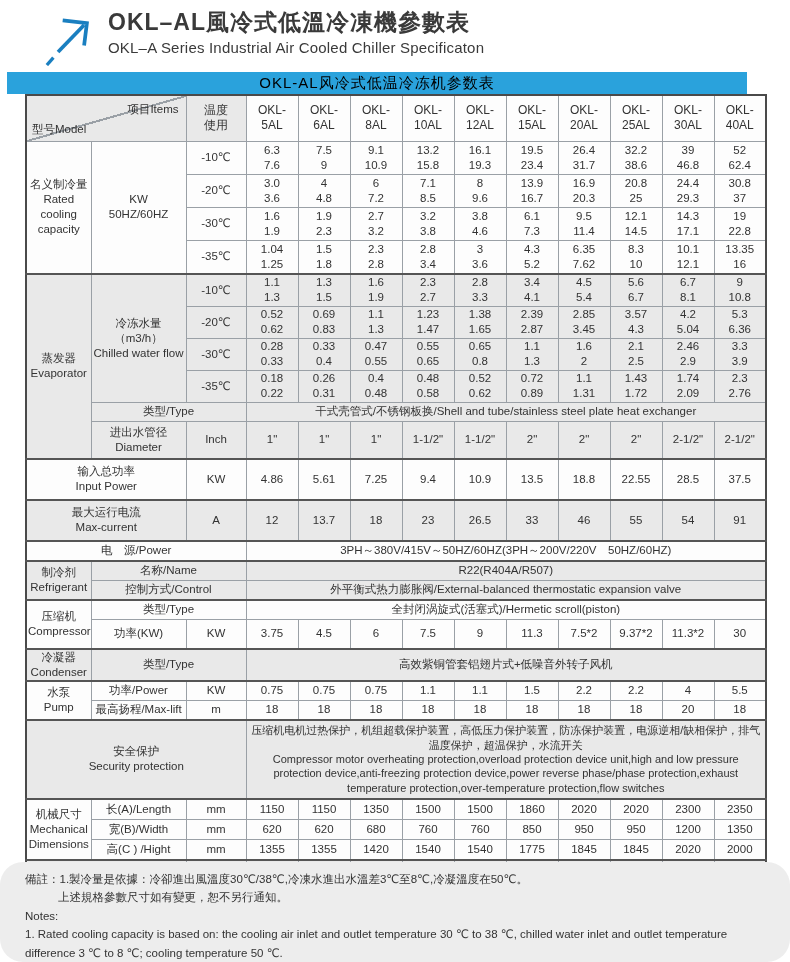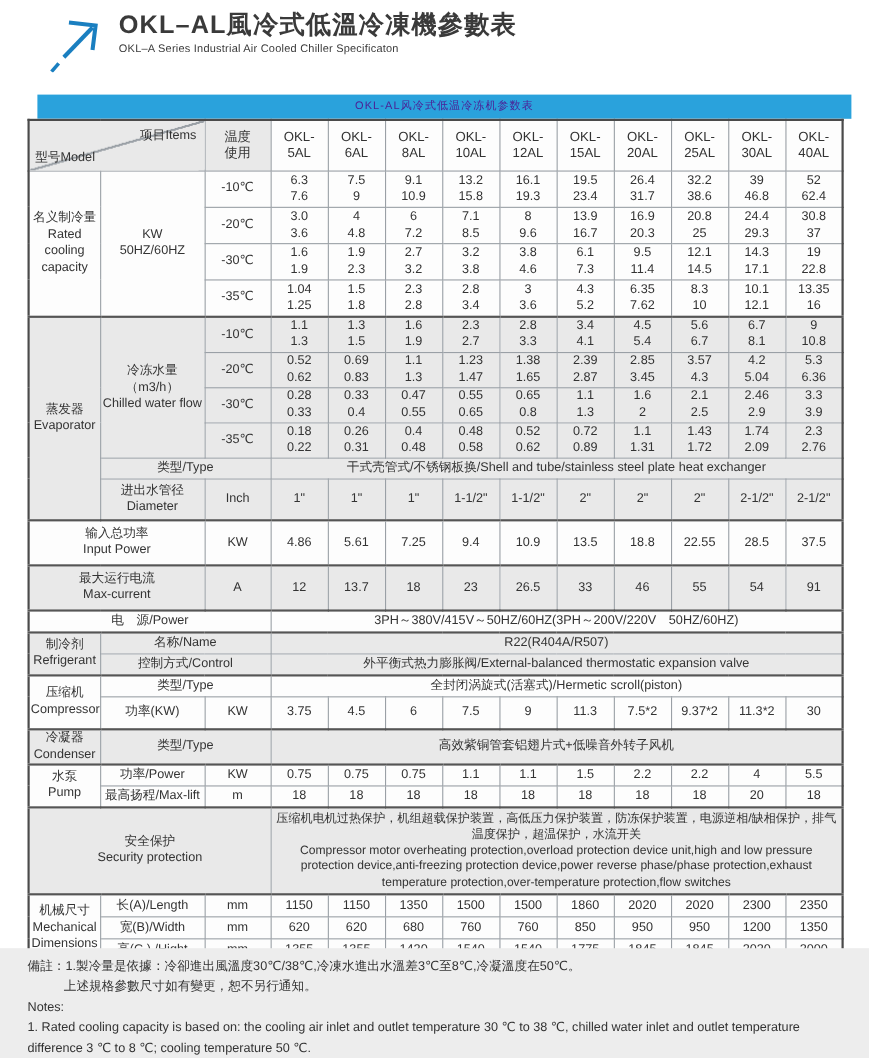--- a/index.html
+++ b/index.html
@@ -2,29 +2,29 @@
 <html><head>
 <meta charset="utf-8">
 <style>
   html,body{margin:0;padding:0;}
   body{
     width:790px;height:962px;background:#ffffff;position:relative;overflow:hidden;
     font-family:"Liberation Sans","DejaVu Sans",sans-serif;color:#333;
     -webkit-font-smoothing:antialiased;
   }
   
-  .page-header{position:relative;height:86px;}
+  .page-header{position:relative;height:72px;}
   .logo{position:absolute;left:44px;top:12px;width:56px;height:54px;}
   .titles{position:absolute;left:108px;top:8px;}
   .title-cn{font-size:23px;font-weight:bold;color:#3a3a3a;letter-spacing:1px;line-height:1.25;}
-  .title-en{font-size:10px;color:#3a3a3a;letter-spacing:.2px;margin-top:2px;}
+  .title-en{font-size:15px;color:#3a3a3a;letter-spacing:.2px;margin-top:2px;}
   
   .band{
-    margin-left:34px;width:740px;height:22px;background:#2aa2dc;
-    color:#4c1d95;font-size:10px;text-align:center;line-height:22px;letter-spacing:1px;
+    margin-left:7px;width:740px;height:22px;background:#2aa2dc;
+    color:#000000;font-size:15px;text-align:center;line-height:22px;letter-spacing:1px;
   }
   
   table.spec{
     margin-left:25px;width:740px;border-collapse:collapse;table-layout:fixed;
     border:2px solid #4a4a4a;font-size:11.5px;color:#333;background:#fdfdfd;
   }
   table.spec td,table.spec th{
     border:1px solid #9aa0a6;padding:0 1px;text-align:center;vertical-align:middle;
     white-space:pre-line;line-height:1.3;font-weight:normal;overflow:hidden;
   }
@@ -38,21 +38,21 @@
   tr.r20 td{height:19px;}
   td.hdr{font-size:12px;line-height:1.25;}
   td.corner{position:relative;padding:0;
     background:linear-gradient(to bottom right,#e9e9e9 calc(50% - 1px),#9aa0a6 calc(50% - 1px),#9aa0a6 calc(50% + 1px),#e9e9e9 calc(50% + 1px));}
   .corner-model{position:absolute;left:5px;bottom:4px;font-size:11.5px;}
   .corner-items{position:absolute;right:7px;top:6px;font-size:11.5px;}
   td.longtext{text-align:left;padding:3px 6px;font-size:11px;line-height:1.5;white-space:pre-line;}
   
   .notes{
     position:absolute;left:0;right:0;top:862px;bottom:0;background:#ededed;
-    padding:8px 25px 0 25px;font-size:11.5px;line-height:1.6;color:#333;
+    padding:8px 25px 0 25px;font-size:11.5px;line-height:1.6;color:#333;border-radius:23px;
   }
   .notes .in1{padding-left:31px;}
   .notes .in2{padding-left:33px;}
 </style>
 </head>
 <body>
 
 <div class="page-header">
   <svg class="logo" viewBox="0 0 56 58">
     <polyline points="18,9 44,12 41,36" fill="none" stroke="#1a7fc0" stroke-width="4"></polyline>

